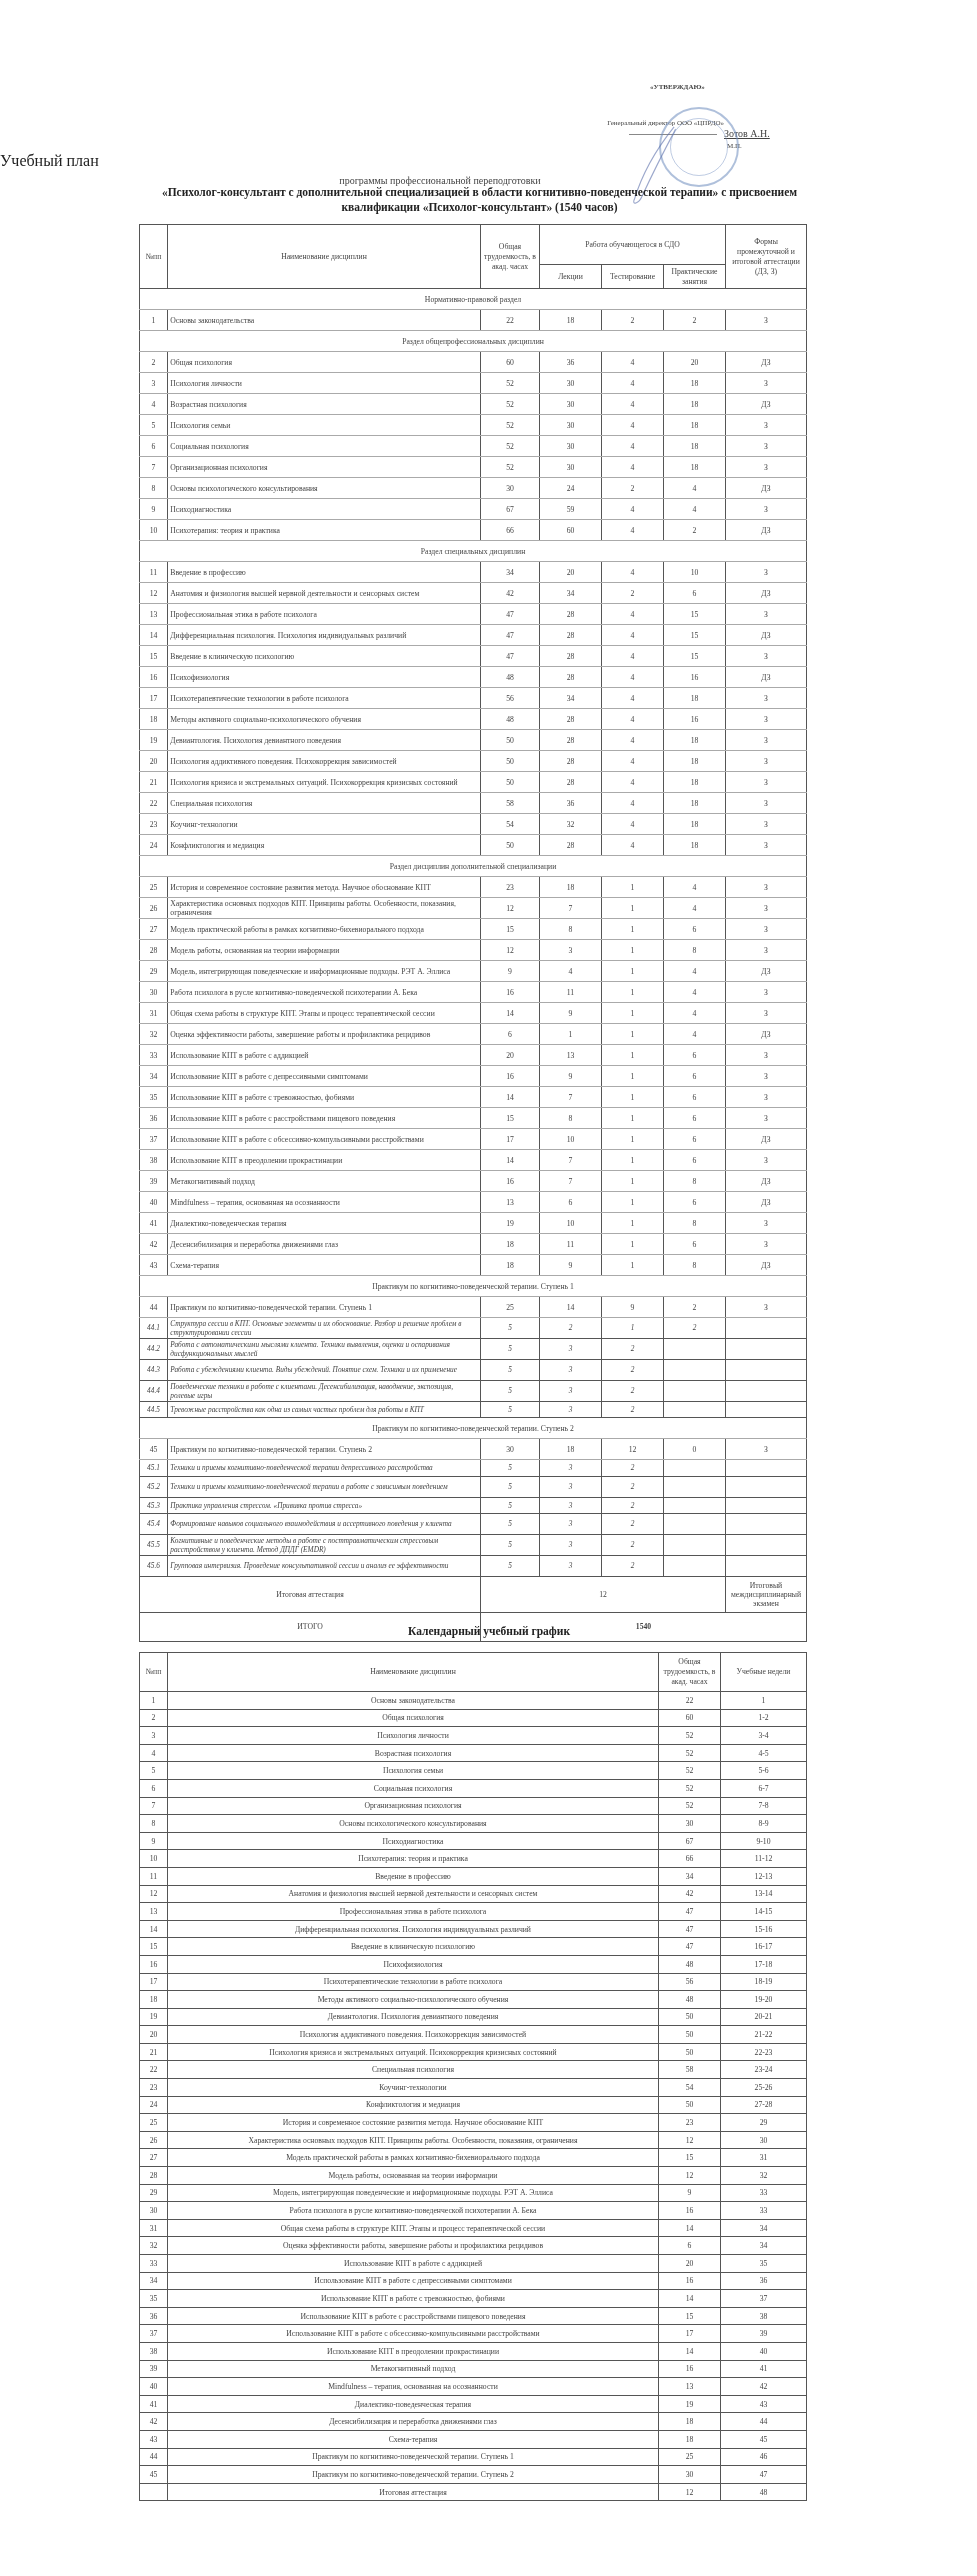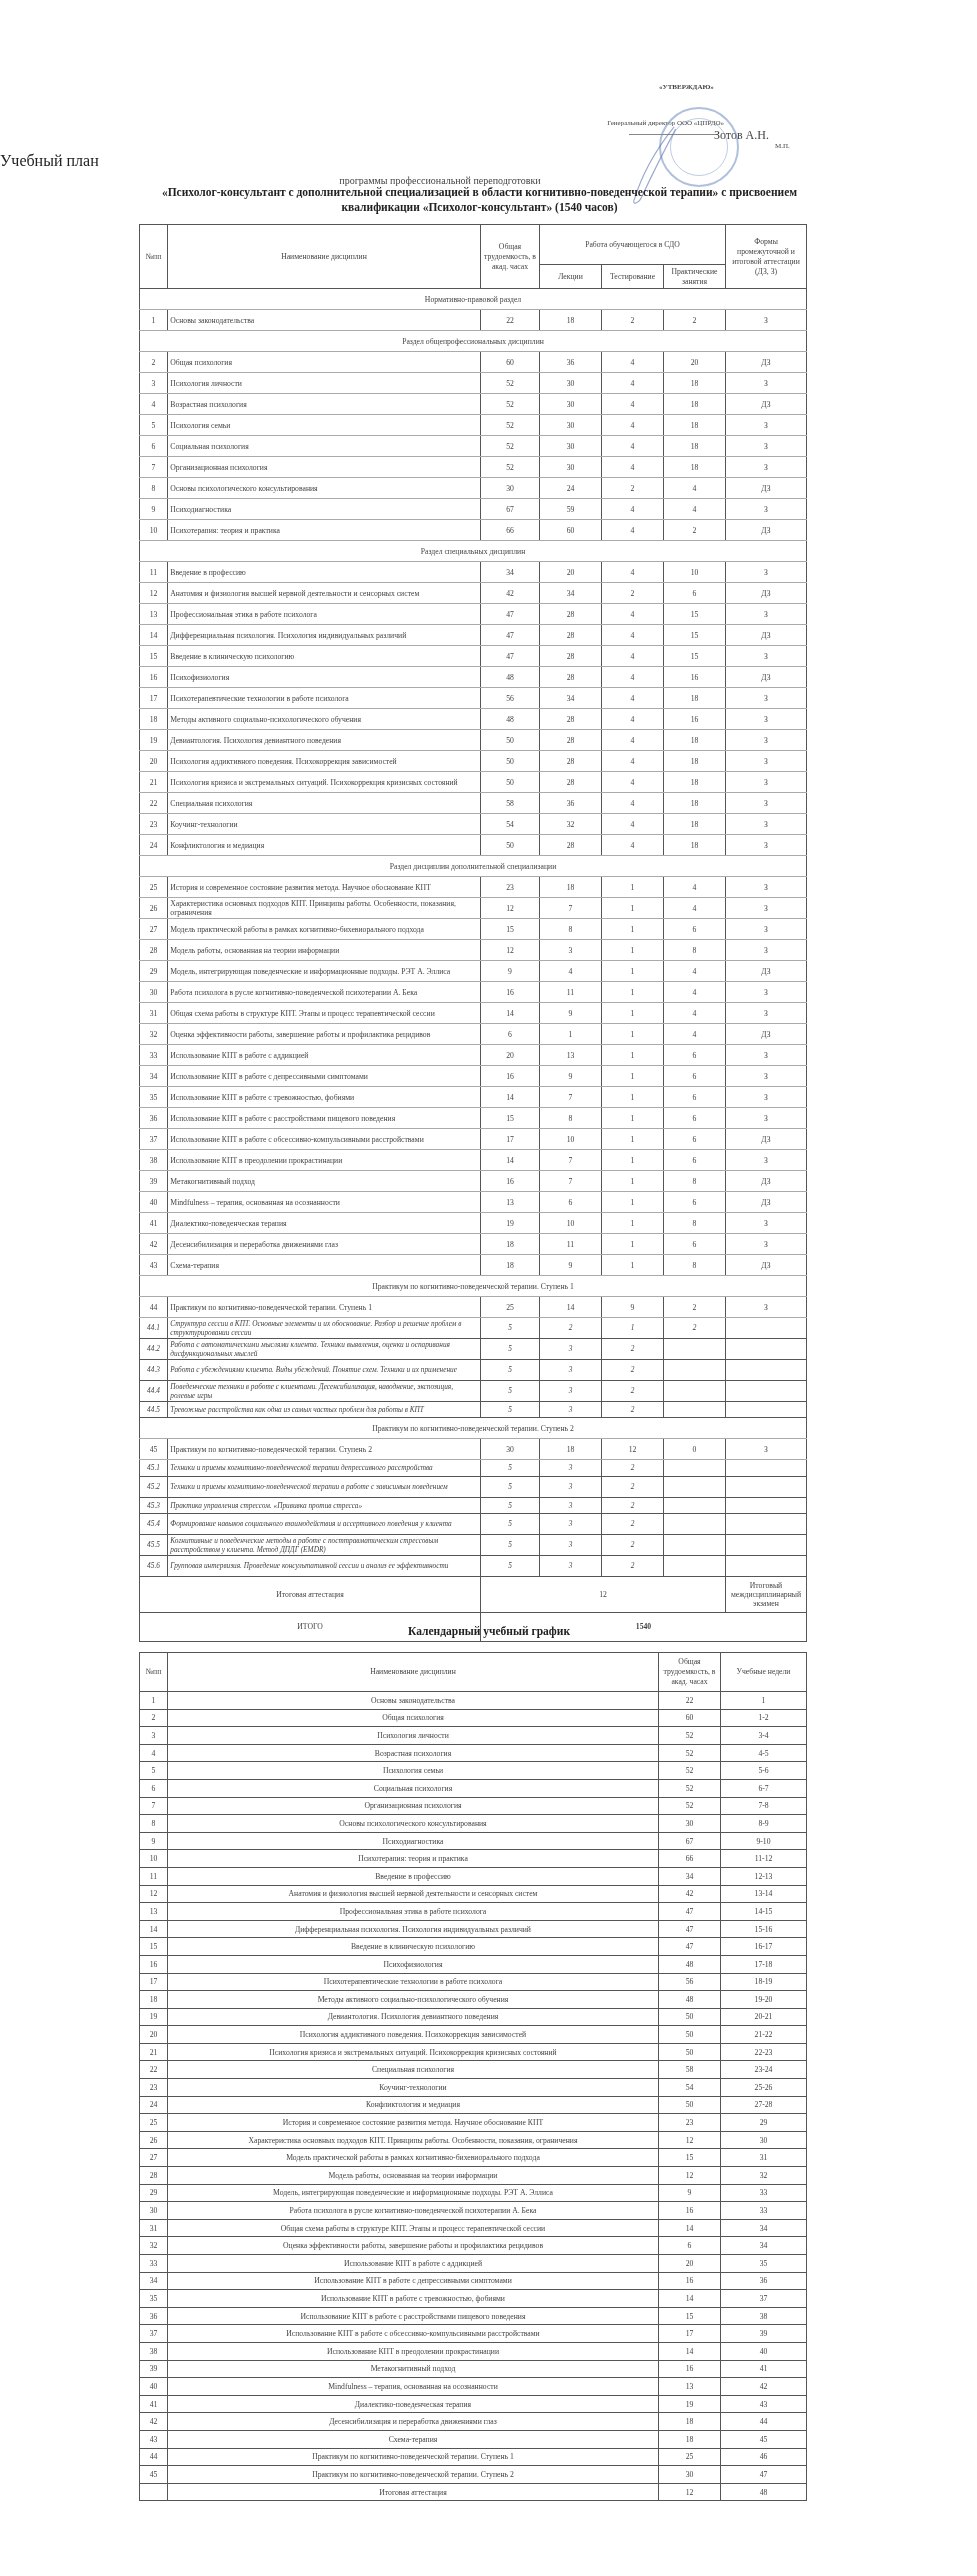--- a/index.html
+++ b/index.html
@@ -3,25 +3,25 @@
 <meta charset="utf-8">
 <style>
   html, body { margin: 0; padding: 0; background: #ffffff; }
   body {
     width: 978px; height: 2576px; position: relative; overflow: hidden;
     font-family: "Liberation Serif", "DejaVu Serif", serif; color: #333;
   }
   .approve {
     position: absolute; left: 598px; top: 77px; width: 199px; font-size: 7px; color: #444;
   }
-  .approve .a-title { position: absolute; left: 61px; top: 6.1px; font-weight: bold; font-size: 7px; }
+  .approve .a-title { position: absolute; left: 52px; top: 6.1px; font-weight: bold; font-size: 7px; }
   .approve .a-dir { position: absolute; left: 9.2px; top: 42px; font-size: 7px; white-space: nowrap; }
   .approve .a-line { position: absolute; left: 31px; top: 57px; width: 88px; border-top: 0.8px solid #888; }
-  .approve .a-name { position: absolute; left: 116px; top: 51px; font-size: 12px; }
-  .approve .a-mp { position: absolute; left: 129px; top: 65px; font-size: 7px; margin-left: 48px; }
+  .approve .a-name { position: absolute; left: 126px; top: 51px; font-size: 10px; text-decoration: underline; }
+  .approve .a-mp { position: absolute; left: 129px; top: 65px; font-size: 7px; }
   .stamp {
     position: absolute; left: 659px; top: 107px; width: 80px; height: 80px; border-radius: 50%;
     border: 2.3px solid rgba(110,140,190,0.55); box-sizing: border-box;
   }
   .stamp::after {
     content: ""; position: absolute; left: 9.2px; top: 9.2px; right: 9.2px; bottom: 9.2px;
     border-radius: 50%; border: 1.1px solid rgba(110,140,190,0.45);
   }
   .sig { position: absolute; left: 628px; top: 123px; }
 

